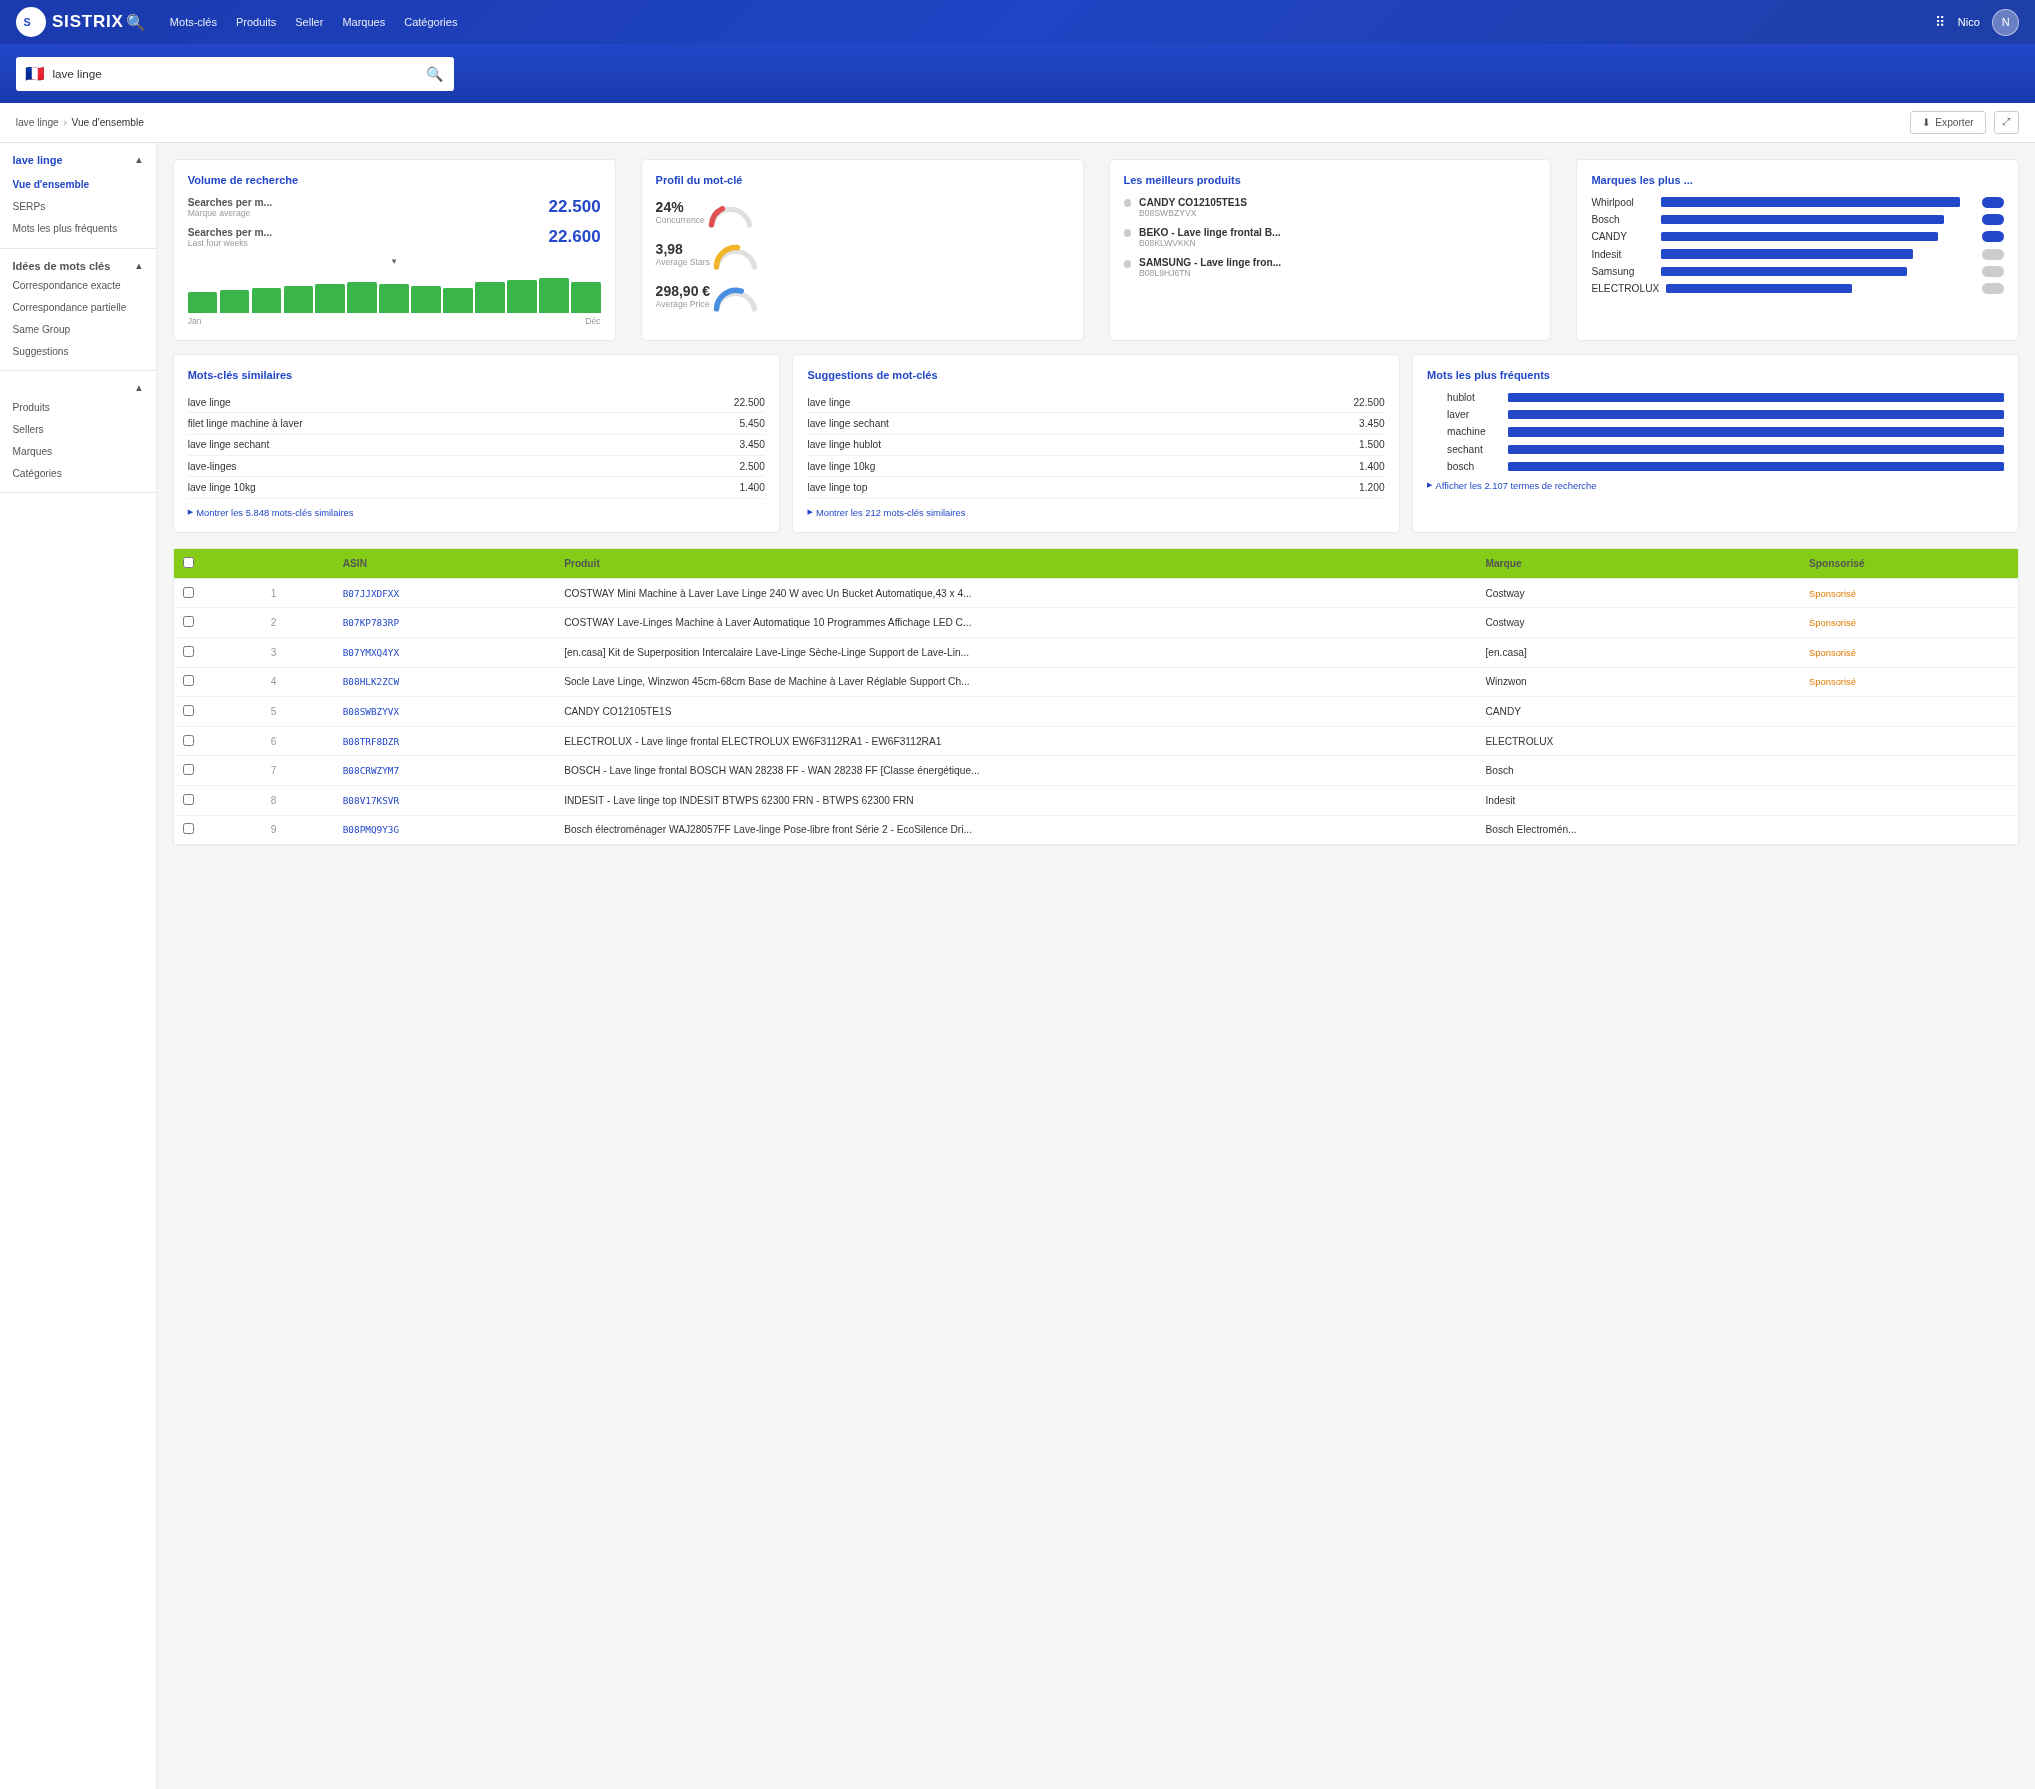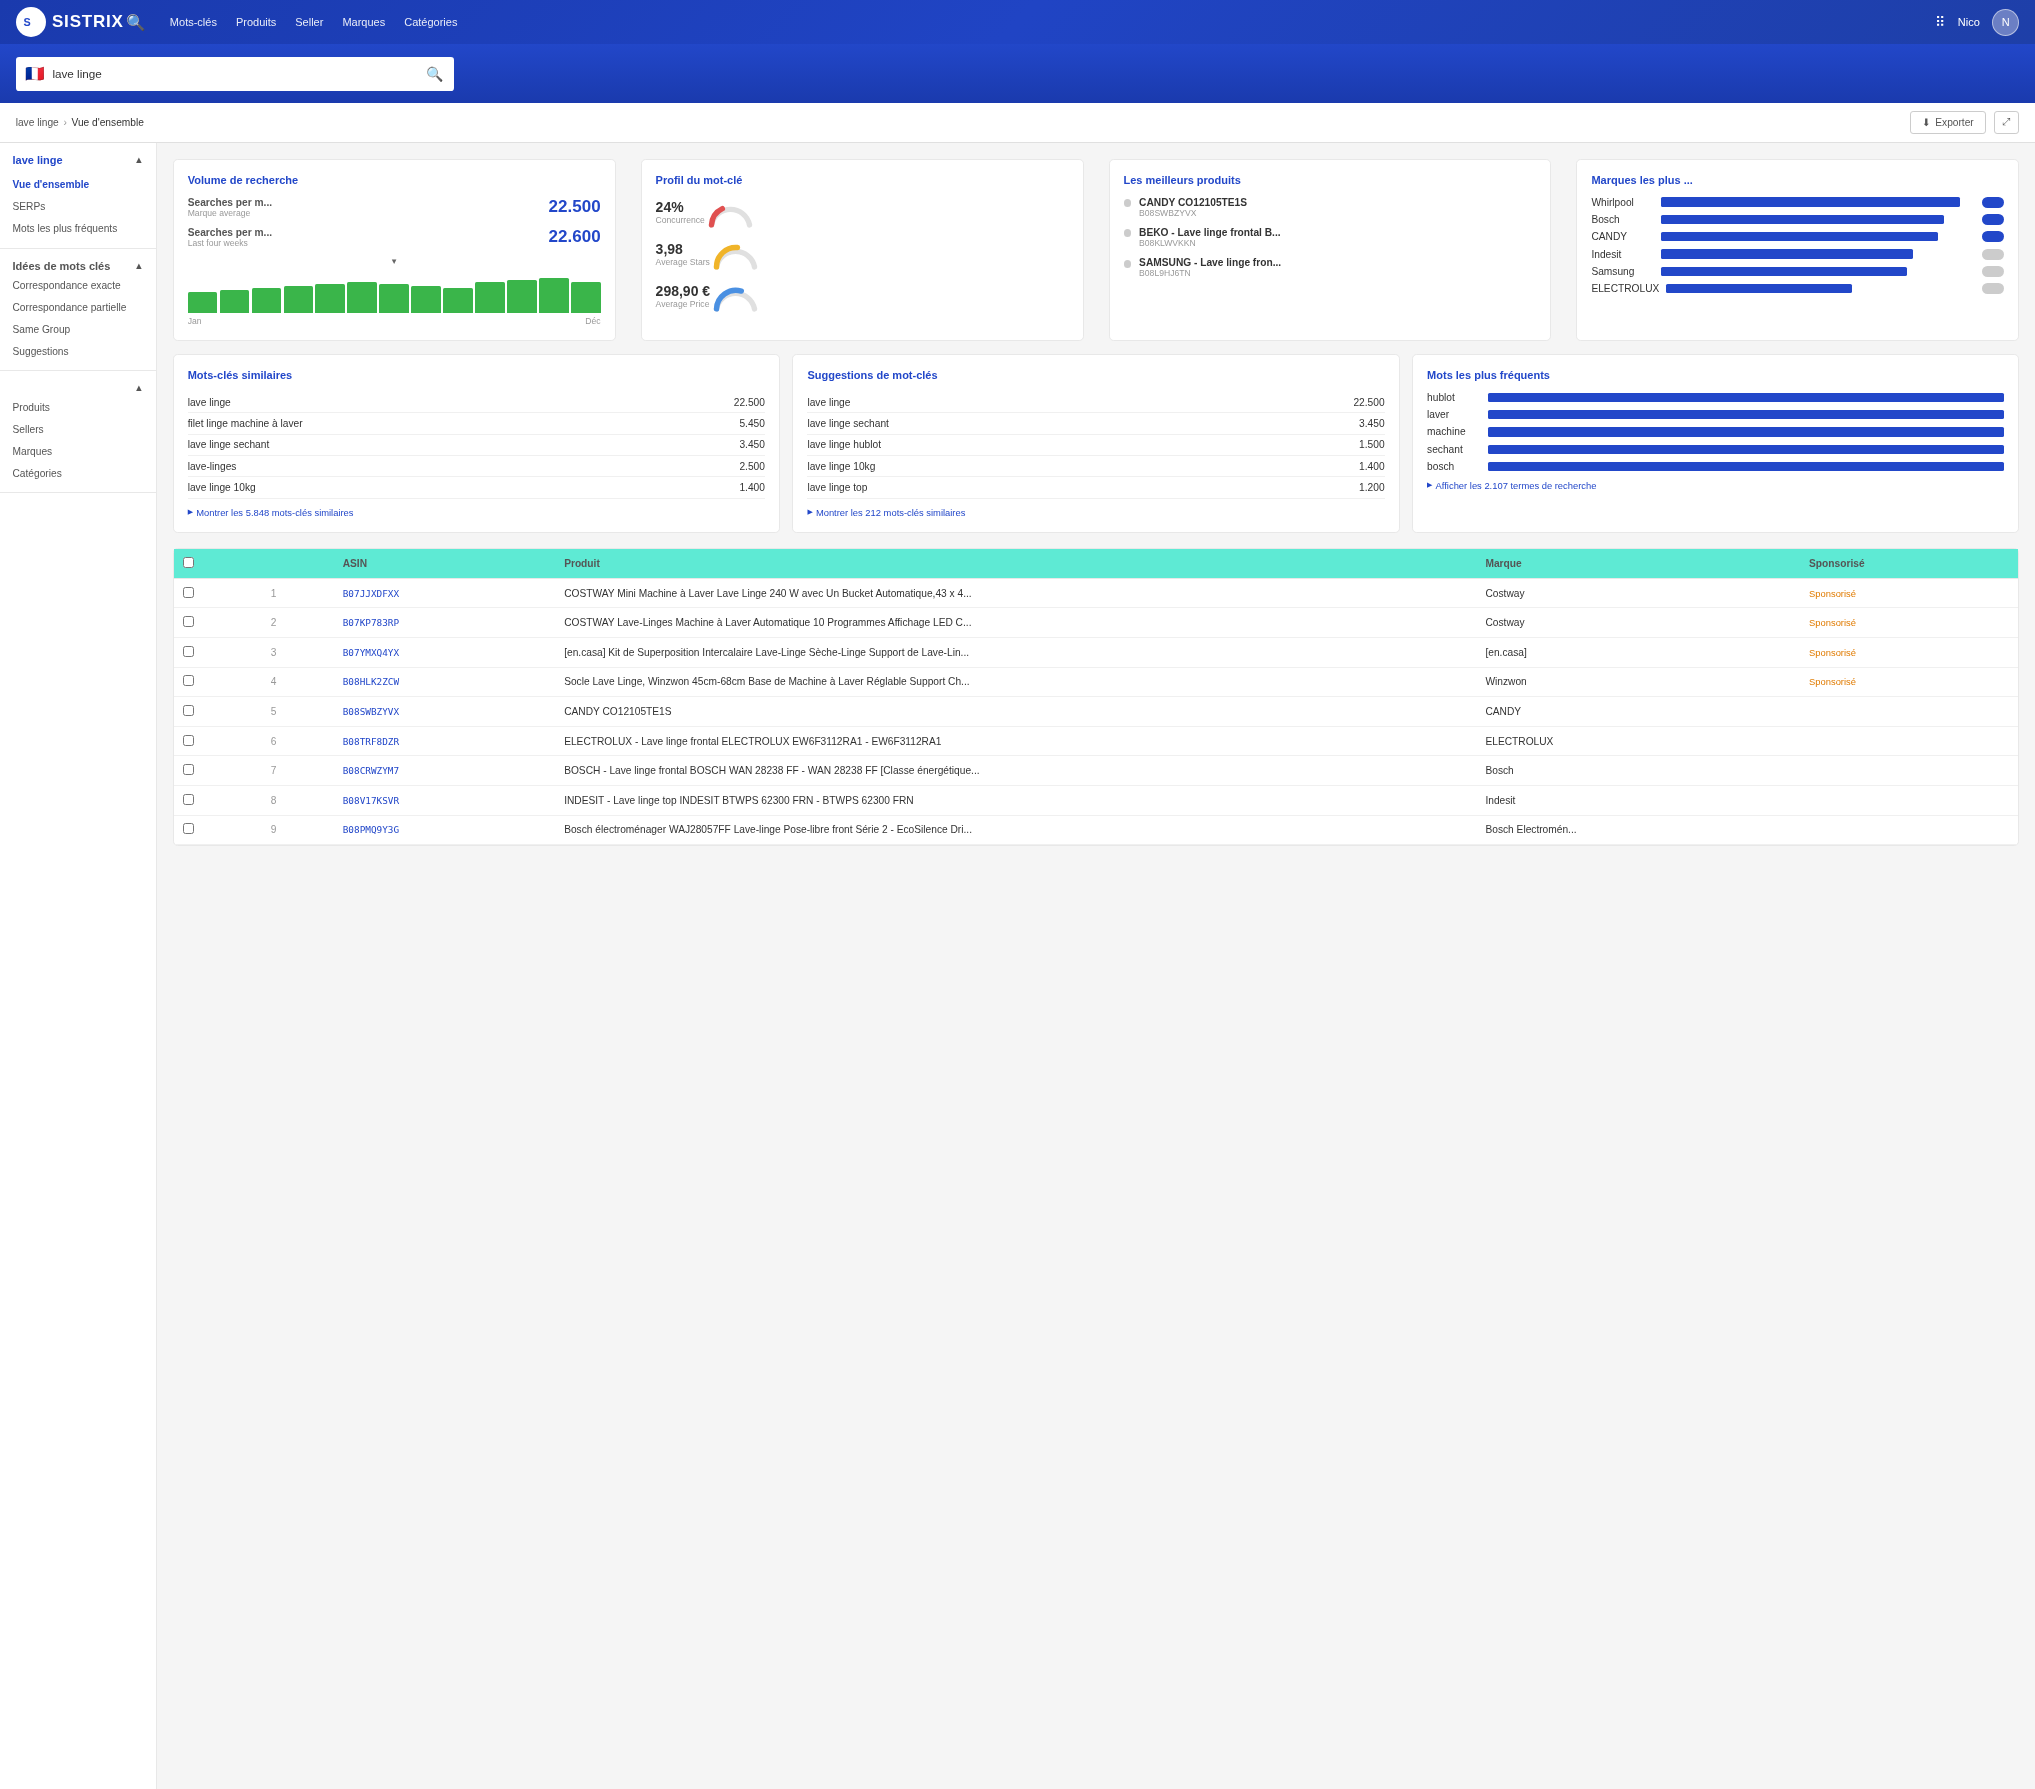--- a/index.html
+++ b/index.html
@@ -109,30 +109,30 @@
 
     
     .cards-row2 { display: grid; grid-template-columns: 1fr 1fr 1fr; gap: 12.5px; margin-bottom: 15.7px; }
     .kw-row { display: flex; justify-content: space-between; align-items: center; padding: 4.7px 0; border-bottom: 0.8px solid #f0f0f0; }
     .kw-name { font-size: 10.2px; color: #333; }
     .kw-val { font-size: 10.2px; color: #333; font-weight: 500; }
     .kw-link { color: #2247c9; font-size: 9.4px; margin-top: 7.8px; cursor: pointer; display: flex; align-items: center; gap: 3.1px; }
     .kw-link::before { content: '▶'; font-size: 7px; }
 
     
-    .freq-row { display: flex; align-items: center; justify-content: space-between; margin-bottom: 6.3px; }
+    .freq-row { display: flex; align-items: center; justify-content: space-between; margin-bottom: 6.3px; margin-left: 20px; }
     .freq-name { font-size: 10.2px; color: #333; min-width: 55px; }
     .freq-bar { height: 9.4px; border-radius: 1.6px; background: #2247c9; flex: 1; margin-left: 6.3px; }
 
     
     .results-section { background: white; border-radius: 4.7px; border: 0.8px solid #e8e8e8; }
     .results-header { padding: 12.5px 15.7px; border-bottom: 0.8px solid #e8e8e8; }
     .results-title { font-size: 11.7px; font-weight: 700; color: #2247c9; }
     table { width: 100%; border-collapse: collapse; }
-    th { padding: 7.8px 9.4px; text-align: left; font-size: 10.2px; font-weight: 600; color: #555; background: #5eead4; border-bottom: 0.8px solid #e8e8e8; }
+    th { padding: 7.8px 9.4px; text-align: left; font-size: 10.2px; font-weight: 600; color: #555; background: #84cc16; border-bottom: 0.8px solid #e8e8e8; }
     td { padding: 7.8px 9.4px; font-size: 10.2px; color: #333; border-bottom: 0.8px solid #f0f0f0; vertical-align: middle; }
     .td-num { color: #999; font-size: 10.2px; }
     .td-asin { color: #2247c9; font-family: monospace; font-size: 9.4px; }
     .td-product { max-width: 313px; overflow: hidden; text-overflow: ellipsis; white-space: nowrap; }
     .td-sponsored { color: #e07b00; font-size: 9.4px; }
     .checkbox { width: 11px; height: 11px; cursor: pointer; }
 
     
     .gauge-container { position: relative; display: inline-flex; align-items: flex-end; justify-content: center; }
   </style>

